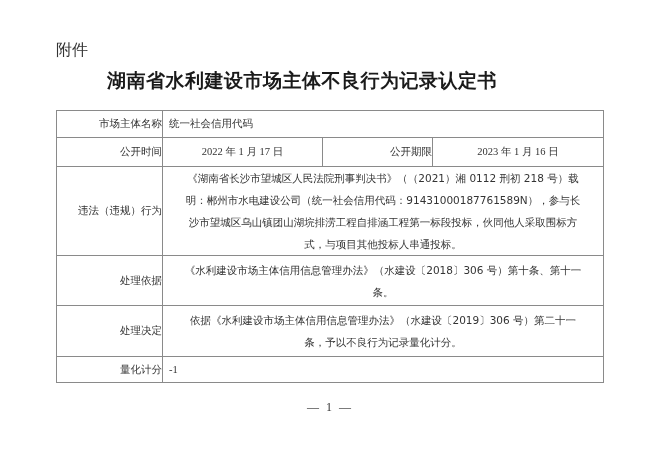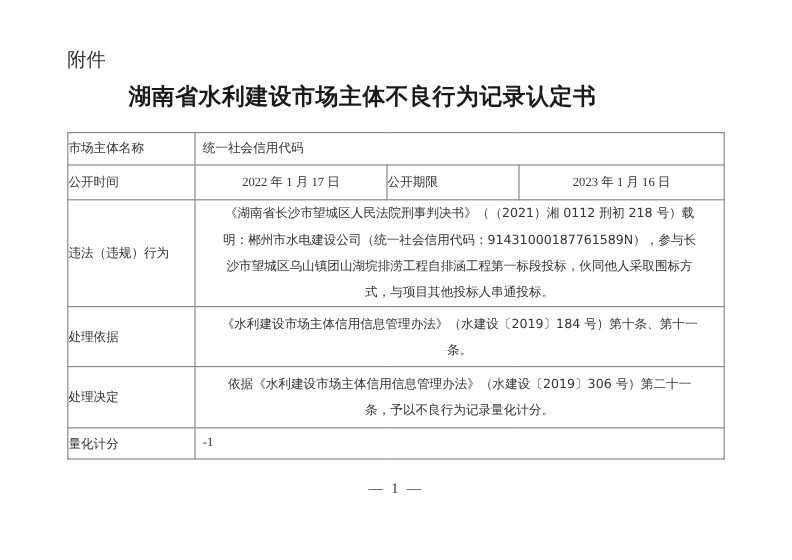--- a/index.html
+++ b/index.html
@@ -42,21 +42,21 @@
       table-layout: fixed;
       font-size: 10.5px;
       color: #333;
     }
     .record-table td {
       border: 1.2px solid #8a8a8a;
       padding: 0;
       vertical-align: middle;
     }
     .record-table td.label {
-      text-align: left;
+      text-align: right;
     }
     .record-table td.center {
       text-align: center;
       font-family: "Liberation Serif", "DejaVu Serif", serif;
     }
     .record-table td.left {
       text-align: left;
       padding-left: 6px;
     }
     .record-table td.para {
@@ -113,21 +113,21 @@
     <td class="center col-divider-strong">2022 年 1 月 17 日</td>
     <td class="label">公开期限</td>
     <td class="center">2023 年 1 月 16 日</td>
   </tr>
   <tr class="r4">
     <td class="label">违法（违规）行为</td>
     <td class="para col-divider-strong" colspan="3">《湖南省长沙市望城区人民法院刑事判决书》（（2021）湘 0112 刑初 218 号）载明：郴州市水电建设公司（统一社会信用代码：91431000187761589N），参与长沙市望城区乌山镇团山湖垸排涝工程自排涵工程第一标段投标，伙同他人采取围标方式，与项目其他投标人串通投标。</td>
   </tr>
   <tr class="r5">
     <td class="label">处理依据</td>
-    <td class="para col-divider-strong" colspan="3">《水利建设市场主体信用信息管理办法》（水建设〔2019〕184 号）第十条、第十一条。</td>
+    <td class="para col-divider-strong" colspan="3">《水利建设市场主体信用信息管理办法》（水建设〔2018〕306 号）第十条、第十一条。</td>
   </tr>
   <tr class="r6">
     <td class="label">处理决定</td>
     <td class="para col-divider-strong" colspan="3">依据《水利建设市场主体信用信息管理办法》（水建设〔2019〕306 号）第二十一条，予以不良行为记录量化计分。</td>
   </tr>
   <tr class="r7">
     <td class="label">量化计分</td>
     <td class="left serif col-divider-strong" colspan="3">-1</td>
   </tr>
 </tbody>

